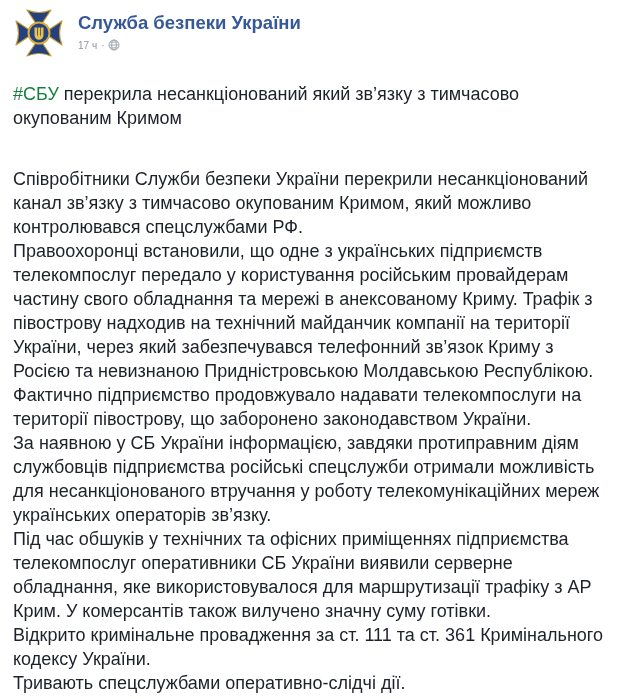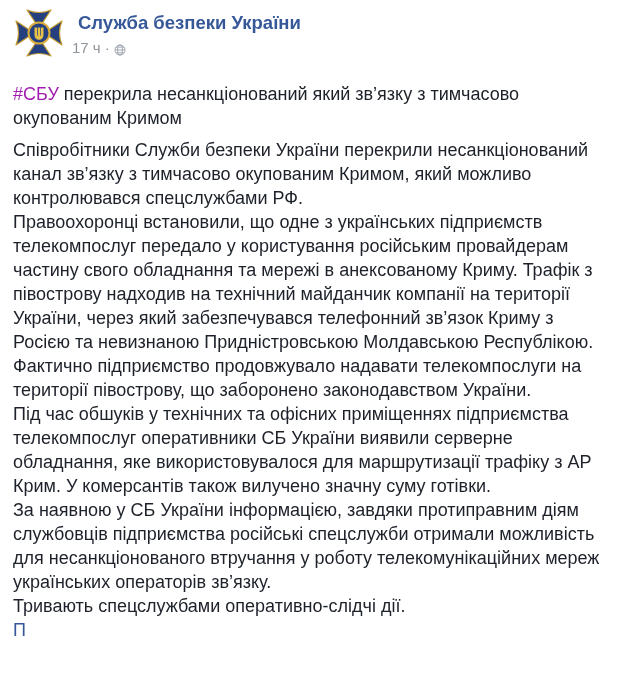--- a/index.html
+++ b/index.html
@@ -33,47 +33,47 @@
     top: 12px;
     font-size: 18.5px;
     font-weight: bold;
     color: #365899;
     text-decoration: none;
     cursor: pointer;
     white-space: nowrap;
   }
   .meta-row {
     position: absolute;
-    left: 72px;
+    left: 78px;
     top: 39px;
     display: flex;
     align-items: center;
-    font-size: 15px;
+    font-size: 10px;
     color: #90949c;
   }
   .meta-row .timestamp { cursor: pointer; }
   .meta-row .dot { margin: 0 4px; }
   .globe { width: 12px; height: 12px; display: inline-block; }
   .post {
     padding: 0 6px 0 13px;
     color: #1d2129;
     font-size: 18px;
     line-height: 24px;
   }
   .headline {
     margin-top: 23px;
   }
   .hashtag {
-    color: #a21caf;
+    color: #15803d;
     text-decoration: none;
     cursor: pointer;
     text-align: right;
   }
   .body-paras {
-    margin-top: 8px;
+    margin-top: 37px;
   }
   .para { margin: 0; }
   .truncated-line {
     color: #365899;
     cursor: pointer;
   }
 </style>
 </head>
 <body>
 
@@ -108,18 +108,19 @@
   </div>
 </div>
 
 <div class="post">
   <div class="headline">
     <a class="hashtag">#СБУ</a><span> перекрила несанкціонований який зв’язку з тимчасово окупованим Кримом</span>
   </div>
   <div class="body-paras">
       <div class="para">Співробітники Служби безпеки України перекрили несанкціонований канал зв’язку з тимчасово окупованим Кримом, який можливо контролювався спецслужбами РФ.</div>
       <div class="para">Правоохоронці встановили, що одне з українських підприємств телекомпослуг передало у користування російським провайдерам частину свого обладнання та мережі в анексованому Криму. Трафік з півострову надходив на технічний майданчик компанії на території України, через який забезпечувався телефонний зв’язок Криму з Росією та невизнаною Придністровською Молдавською Республікою. Фактично підприємство продовжувало надавати телекомпослуги на території півострову, що заборонено законодавством України.</div>
+      <div class="para">За наявною у СБ України інформацією, завдяки протиправним діям службовців підприємства російські спецслужби отримали можливість для несанкціонованого втручання у роботу телекомунікаційних мереж українських операторів зв’язку.</div>
       <div class="para">Під час обшуків у технічних та офісних приміщеннях підприємства телекомпослуг оперативники СБ України виявили серверне обладнання, яке використовувалося для маршрутизації трафіку з АР Крим. У комерсантів також вилучено значну суму готівки.</div>
-      <div class="para">За наявною у СБ України інформацією, завдяки протиправним діям службовців підприємства російські спецслужби отримали можливість для несанкціонованого втручання у роботу телекомунікаційних мереж українських операторів зв’язку.</div>
+      <div class="para">Відкрито кримінальне провадження за ст. 111 та ст. 361 Кримінального кодексу України.</div>
       <div class="para">Тривають спецслужбами оперативно-слідчі дії.</div>
     </div>
   <div class="truncated-line">П</div>
 </div>
 
 </body></html>

